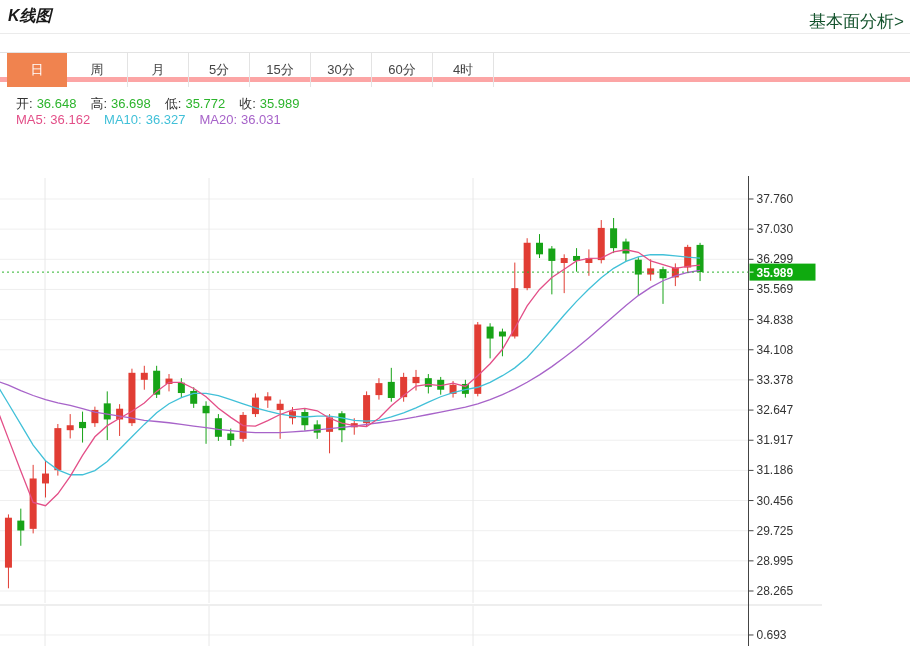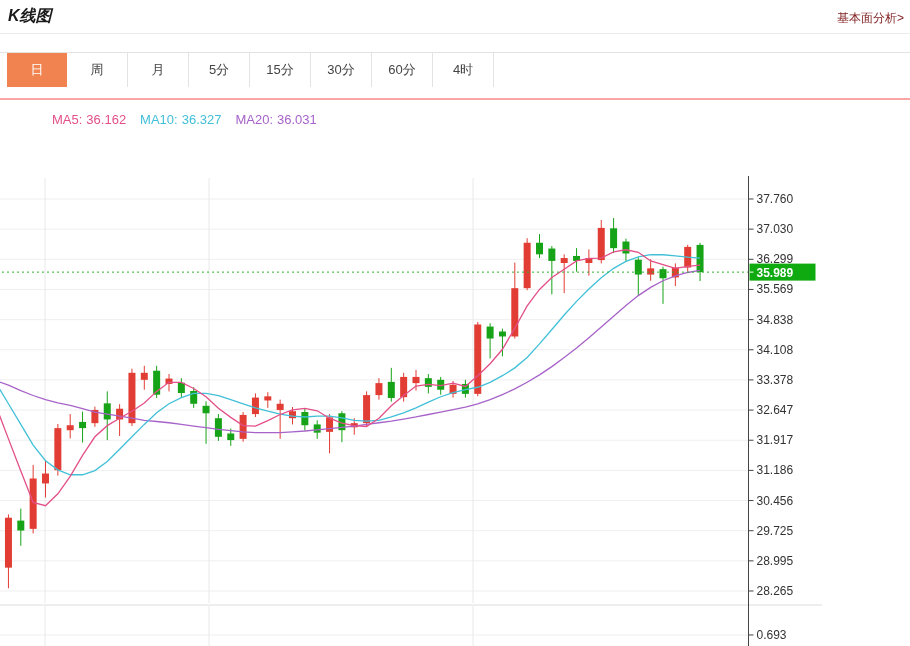--- a/index.html
+++ b/index.html
@@ -1,22 +1,22 @@
 <!DOCTYPE html>
 <html><head>
 <meta charset="utf-8">
 <style>
   html,body{margin:0;padding:0;}
   body{width:910px;height:646px;position:relative;background:#fff;
        font-family:"Liberation Sans","DejaVu Sans",sans-serif;overflow:hidden;}
   .page-title{position:absolute;left:8px;top:6px;font-size:16px;font-weight:bold;color:#1a1a1a;font-style:italic;}
-  .top-link{position:absolute;right:6px;top:10px;font-size:12px;color:#7f1d1d;cursor:pointer;}
+  .top-link{position:absolute;right:6px;top:10px;font-size:17px;color:#14532d;cursor:pointer;}
   .title-divider{position:absolute;left:0;top:33px;width:910px;height:1px;background:#ebebeb;}
-  .tab-bar{position:absolute;left:0;top:52px;width:910px;height:48px;
-           border-top:1px solid #e3e3e3;border-bottom:2px solid #fca5a5;
+  .tab-bar{position:absolute;left:0;top:52px;width:910px;height:30px;
+           border-top:1px solid #e3e3e3;border-bottom:5px solid #fca5a5;
            padding-left:7px;box-sizing:border-box;white-space:nowrap;}
   .tab{display:inline-block;width:60px;height:34px;line-height:34px;text-align:center;
        font-size:13px;color:#444;border-right:1px solid #e3e3e3;cursor:pointer;vertical-align:top;}
   .tab.active{background:#f0834f;color:#fff;border-right:none;}
   .chart-wrap{position:absolute;left:0;top:88px;width:910px;height:558px;}
   #chart-svg{position:absolute;left:0;top:0;}
   .legend-row{position:absolute;left:16px;font-size:13px;background:#fff;padding:1px 4px 1px 0;white-space:nowrap;}
   .legend-row span{margin-right:4px;}
   .lbl{color:#333;}
   .gap{margin-right:14px !important;}
@@ -306,16 +306,19 @@
       <text x="844.5" y="608.343163538874" font-size="12" fill="#333333">-0.377</text>
       <line x1="836.5" y1="633.029490616622" x2="841.5" y2="633.029490616622" stroke="#444444" stroke-width="1"></line>
       <text x="844.5" y="637.029490616622" font-size="12" fill="#333333">-0.912</text>
       <g>
         <rect x="837.5" y="175.6126981021327" width="66" height="17" fill="#0faa0f"></rect>
         <line x1="837.5" y1="184.1126981021327" x2="841.5" y2="184.1126981021327" stroke="#ffffff" stroke-width="1"></line>
         <text x="844.5" y="188.6126981021327" font-size="12" font-weight="600" fill="#ffffff">35.989</text>
       </g>
     </svg>
 
-  <div class="legend-row" style="top:23px;margin-left:36px;">
+  <div class="legend-row" style="top:6px;">
+    <span class="lbl">开:</span><span class="quote-val gap">36.648</span><span class="lbl">高:</span><span class="quote-val gap">36.698</span><span class="lbl">低:</span><span class="quote-val gap">35.772</span><span class="lbl">收:</span><span class="quote-val">35.989</span>
+  </div>
+  <div class="legend-row" style="top:23px;">
     <span class="ma5-c">MA5:</span><span class="ma5-c gap">36.162</span><span class="ma10-c">MA10:</span><span class="ma10-c gap">36.327</span><span class="ma20-c">MA20:</span><span class="ma20-c">36.031</span>
   </div>
 </div>
 
 </body></html>

